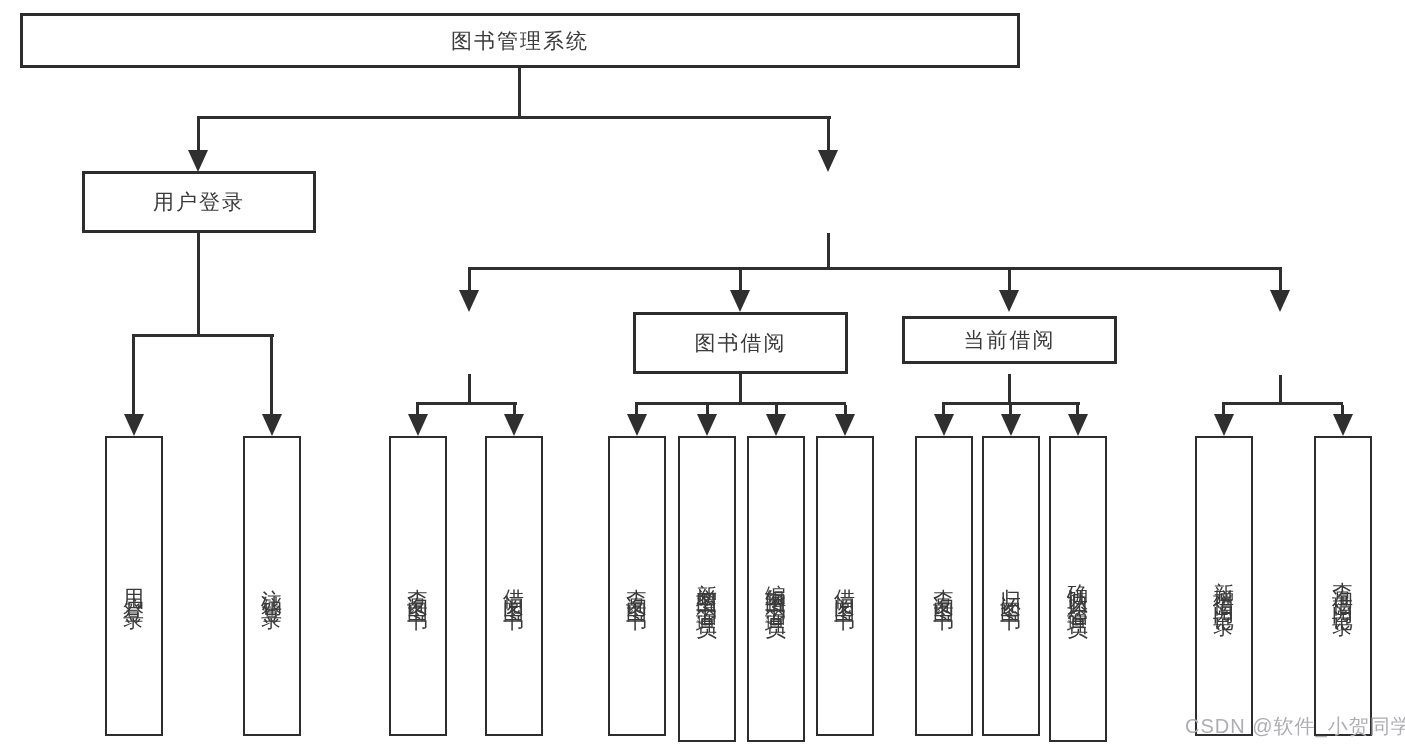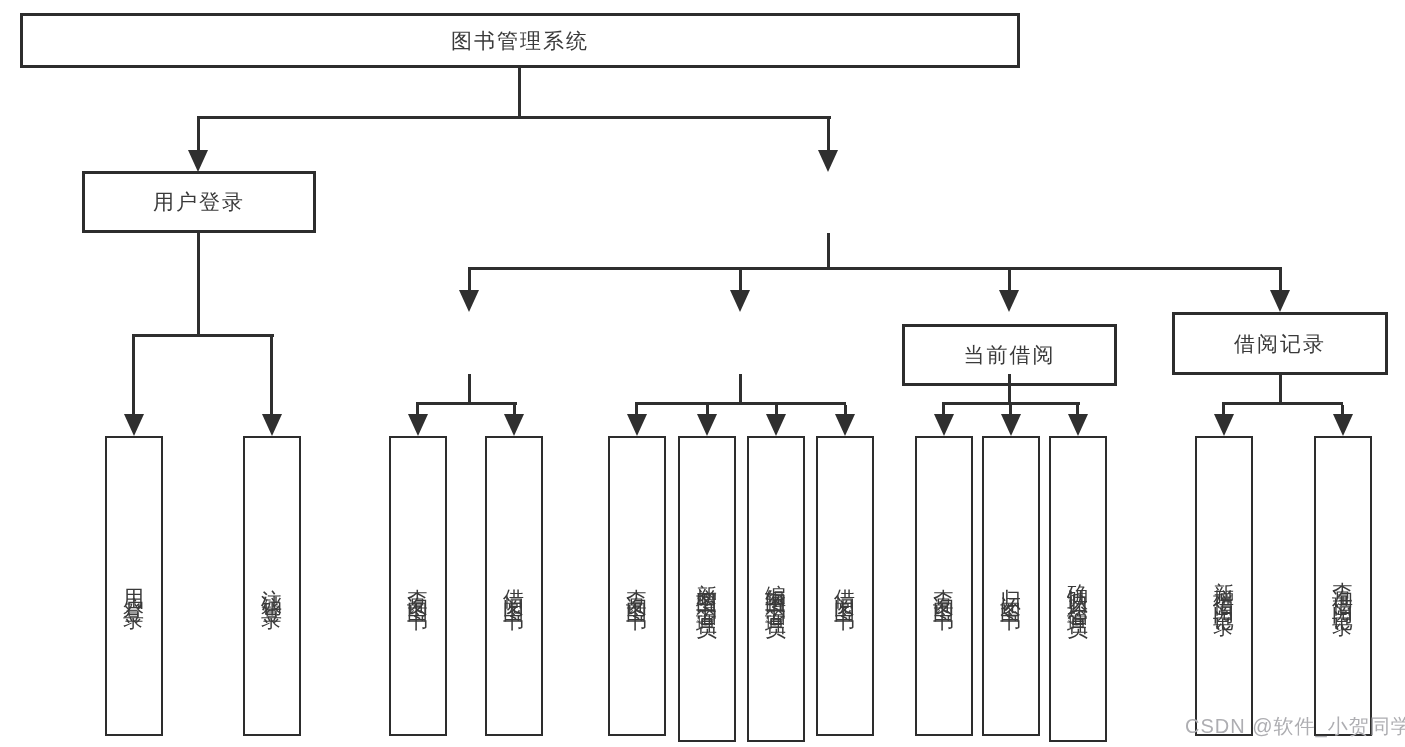--- a/index.html
+++ b/index.html
@@ -91,22 +91,22 @@
   <div class="line" style="left:468px; top:267px; width:814px; height:3px;"></div>
   <div class="line" style="left:468px; top:270px; width:3px; height:22px;"></div>
   <div class="line" style="left:739px; top:270px; width:3px; height:22px;"></div>
   <div class="line" style="left:1008px; top:270px; width:3px; height:22px;"></div>
   <div class="line" style="left:1279px; top:270px; width:3px; height:22px;"></div>
   <div class="arrow" style="left:459px; top:290px;"></div>
   <div class="arrow" style="left:730px; top:290px;"></div>
   <div class="arrow" style="left:999px; top:290px;"></div>
   <div class="arrow" style="left:1270px; top:290px;"></div>
 
-  <div class="hbox" style="left:902px; top:324px; width:215px; height:62px;">当前借阅</div>
-  <div class="hbox" style="left:1172px; top:312px; width:216px; height:63px;">借阅记录</div>
+  <div class="hbox" style="left:633px; top:312px; width:215px; height:62px;">图书借阅</div>
+  <div class="hbox" style="left:902px; top:316px; width:215px; height:48px;">当前借阅</div>
 
   <div class="line" style="left:468px; top:374px; width:3px; height:30px;"></div>
   <div class="line" style="left:416px; top:402px; width:101px; height:3px;"></div>
   <div class="line" style="left:416px; top:405px; width:3px; height:10px;"></div>
   <div class="line" style="left:513px; top:405px; width:3px; height:10px;"></div>
   <div class="arrow" style="left:408px; top:414px;"></div>
   <div class="arrow" style="left:504px; top:414px;"></div>
 
   <div class="line" style="left:739px; top:374px; width:3px; height:30px;"></div>
   <div class="line" style="left:635px; top:402px; width:211px; height:3px;"></div>

